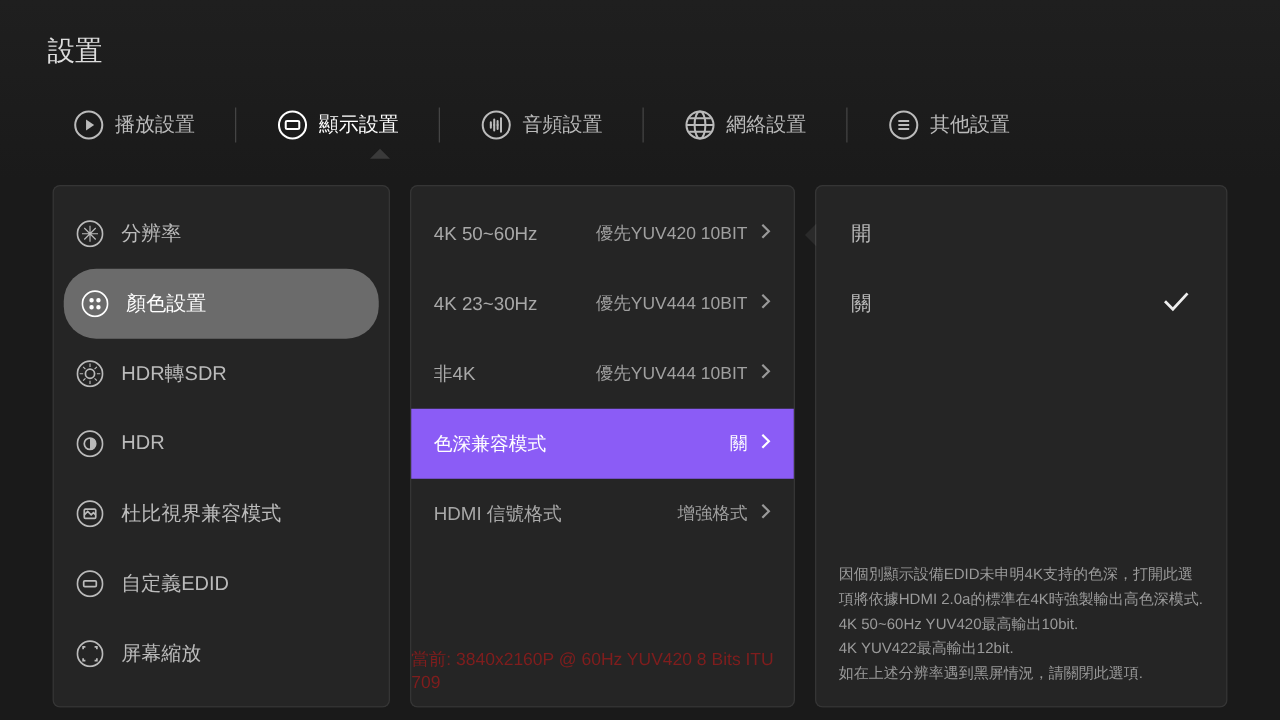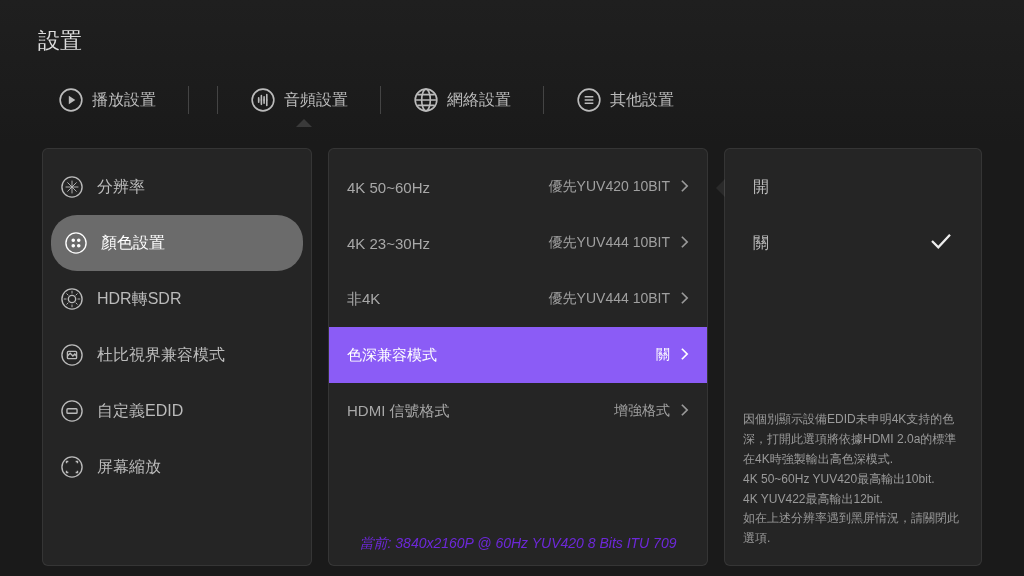--- a/index.html
+++ b/index.html
@@ -59,21 +59,21 @@
   gap:16px;
   height:440px;
 }
 .panel {
   background: rgba(255,255,255,0.05);
   border:1px solid rgba(255,255,255,0.08);
   border-radius:6px;
   position:relative;
 }
 .panel.left { width:270px; padding:10px 0; }
-.panel.mid { width:380px; padding:10px 0; position:relative; }
+.panel.mid { width:308px; padding:10px 0; position:relative; }
 .panel.right { flex:1; padding:10px 0; position:relative; }
 
 
 .panel.right::before{
   content:"";
   position:absolute;
   left:-9px; top:30px;
   width:0;height:0;
   border-top:9px solid transparent;
   border-bottom:9px solid transparent;
@@ -119,24 +119,23 @@
   color:#fff;
 }
 .mrow.focus .value{color:#fff;}
 .mrow.focus .chev svg path{stroke:#fff;}
 .chev svg{width:9px;height:14px;}
 .chev svg path{stroke:#999;stroke-width:2;fill:none;}
 
 .bottom-status{
   position:absolute;
   bottom:12px;left:0;right:0;
-  text-align:center;
+  text-align:left;
   font-size:14px;
-  color:#6d28d9;
-  font-style:italic;
+  color:#7f1d1d;
 }
 
 
 .rrow{
   display:flex;
   align-items:center;
   height:56px;
   padding:0 28px;
   color:#bbb;
   font-size:16px;
@@ -164,20 +163,29 @@
   <div class="tab">
     <span class="icon">
         <svg viewBox="0 0 24 24">
           <circle cx="12" cy="12" r="10"></circle>
           <path d="M10 8 L16 12 L10 16 Z" fill="#bbb" stroke="none"></path>
         </svg>
       </span>
     <span>播放設置</span>
   </div>
   <div class="vsep"></div>
+  <div class="tab active">
+    <span class="icon">
+        <svg viewBox="0 0 24 24">
+          <circle cx="12" cy="12" r="10"></circle>
+          <rect x="7" y="9" width="10" height="6" rx="1"></rect>
+        </svg>
+      </span>
+    <span>顯示設置</span>
+  </div>
   <div class="vsep"></div>
   <div class="tab">
     <span class="icon">
         <svg viewBox="0 0 24 24">
           <circle cx="12" cy="12" r="10"></circle>
           <path d="M8 12 v-2 M10.5 12 v-4 M13 12 v-3 M15.5 12 v-5" stroke-linecap="round"></path>
           <path d="M8 12 v2 M10.5 12 v4 M13 12 v3 M15.5 12 v5" stroke-linecap="round"></path>
         </svg>
       </span>
     <span>音頻設置</span>
@@ -237,20 +245,31 @@
             <circle cx="12" cy="12" r="4"></circle>
             <path d="M12 3 V6 M12 18 V21 M3 12 H6 M18 12 H21 M6 6 L8 8 M16 16 L18 18 M6 18 L8 16 M16 8 L18 6" stroke-width="1"></path>
           </svg>
         </span>
       <span>HDR轉SDR</span>
     </div>
     <div class="item">
       <span class="licon">
           <svg viewBox="0 0 24 24">
             <circle cx="12" cy="12" r="11"></circle>
+            <circle cx="12" cy="12" r="5"></circle>
+            <path d="M12 12 a5 5 0 0 1 0 -10" fill="#bbb" stroke="none" opacity="0"></path>
+            <path d="M12 7 A5 5 0 0 1 12 17 Z" fill="#bbb" stroke="none"></path>
+          </svg>
+        </span>
+      <span>HDR</span>
+    </div>
+    <div class="item">
+      <span class="licon">
+          <svg viewBox="0 0 24 24">
+            <circle cx="12" cy="12" r="11"></circle>
             <rect x="7" y="8" width="10" height="8" rx="1"></rect>
             <path d="M7 13 L10 10 L13 13 L15 11 L17 13"></path>
           </svg>
         </span>
       <span>杜比視界兼容模式</span>
     </div>
     <div class="item">
       <span class="licon">
           <svg viewBox="0 0 24 24">
             <circle cx="12" cy="12" r="11"></circle>

